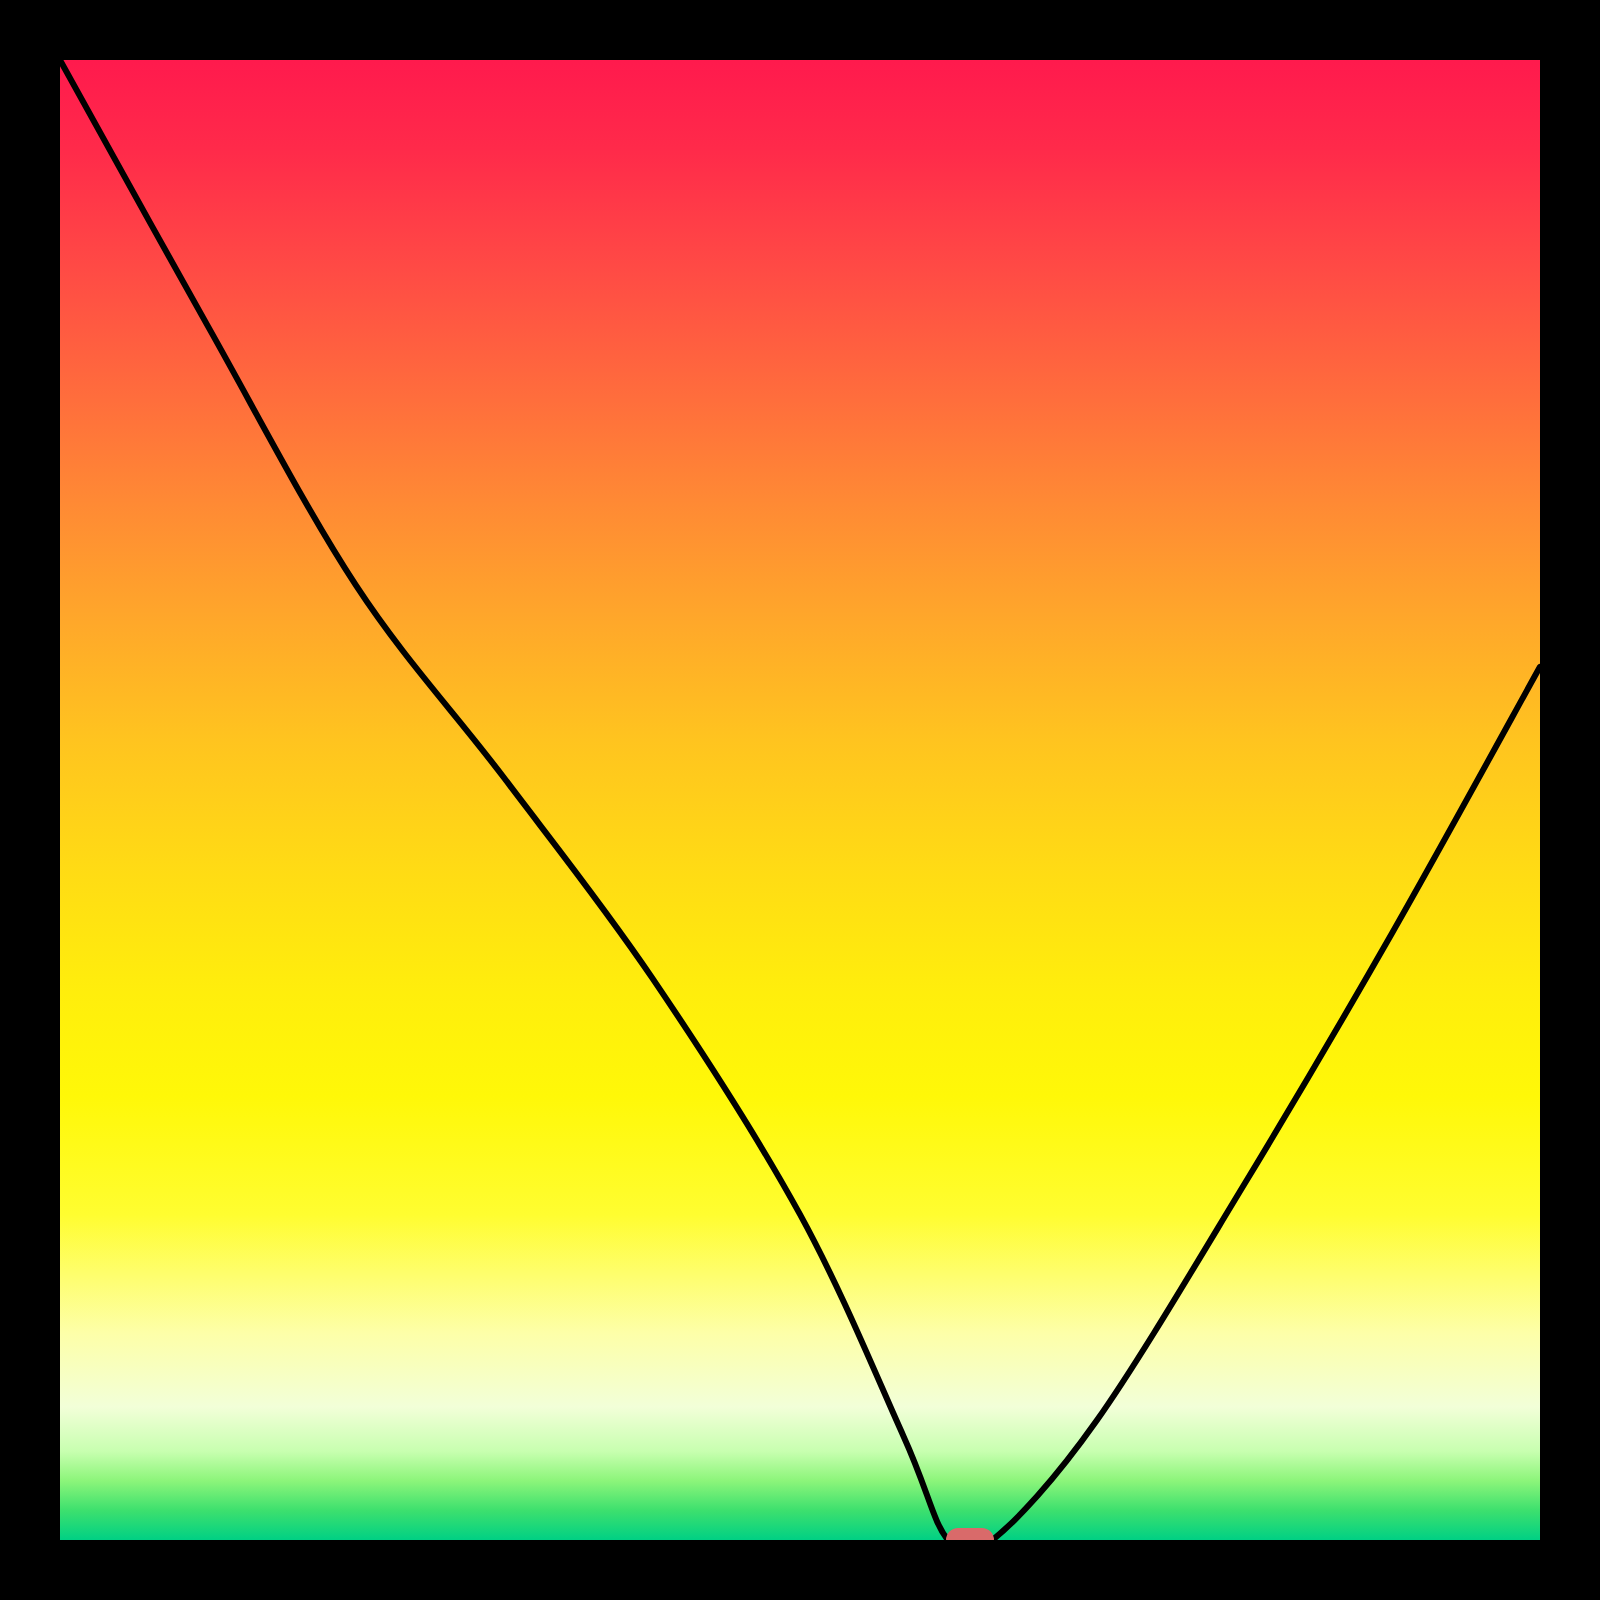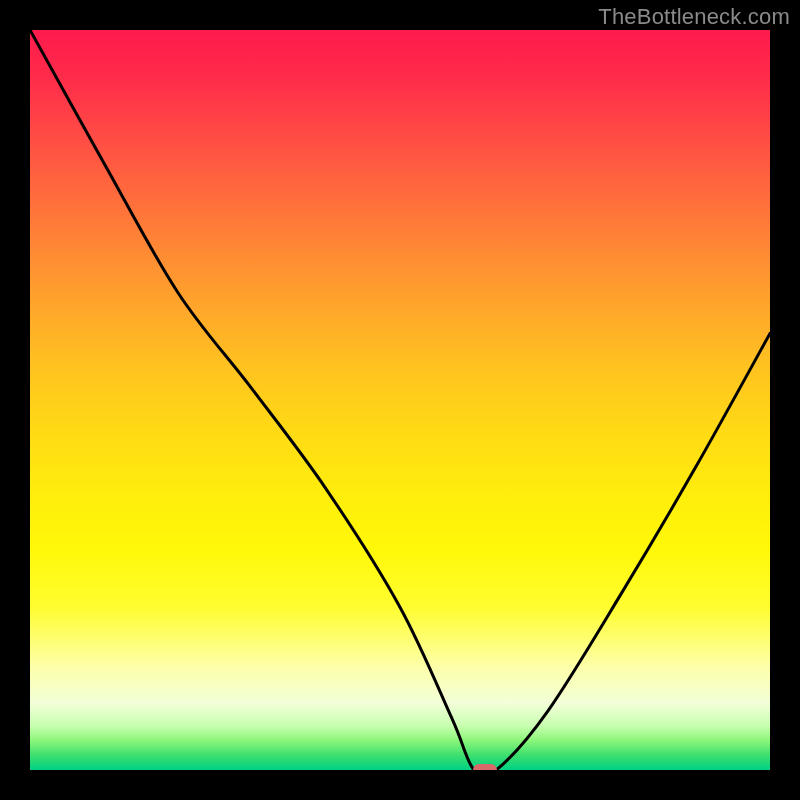--- a/index.html
+++ b/index.html
@@ -80,14 +80,13 @@
 <body>
 
 <div class="frame">
   <div class="plot">
     <div class="gradient"></div>
     <svg class="curve-svg" viewBox="0 0 740 740" preserveAspectRatio="none">
       <path id="curve-path" d="M 0.00 0.00 C 12.33 22.20, 49.33 89.42, 74.00 133.20 C 98.67 176.98, 123.33 225.08, 148.00 262.70 C 172.67 300.32, 197.33 326.22, 222.00 358.90 C 246.67 391.58, 271.33 422.42, 296.00 458.80 C 320.67 495.18, 349.03 538.97, 370.00 577.20 C 390.97 615.43, 409.47 661.07, 421.80 688.20 C 434.13 715.33, 436.60 731.37, 444.00 740.00 C 451.40 748.63, 453.87 749.87, 466.20 740.00 C 478.53 730.13, 497.03 710.40, 518.00 680.80 C 538.97 651.20, 567.33 603.10, 592.00 562.40 C 616.67 521.70, 641.33 479.77, 666.00 436.60 C 690.67 393.43, 727.67 325.60, 740.00 303.40" fill="none" stroke="#000000" stroke-width="3" stroke-linecap="round" stroke-linejoin="round"></path>
     </svg>
     <div id="marker" class="marker" style="left: 455.1px; top: 740px; background: rgb(217, 106, 106);"></div>
   </div>
-  <div class="watermark">TheBottleneck.com</div>
 </div>
 
 </body></html>

